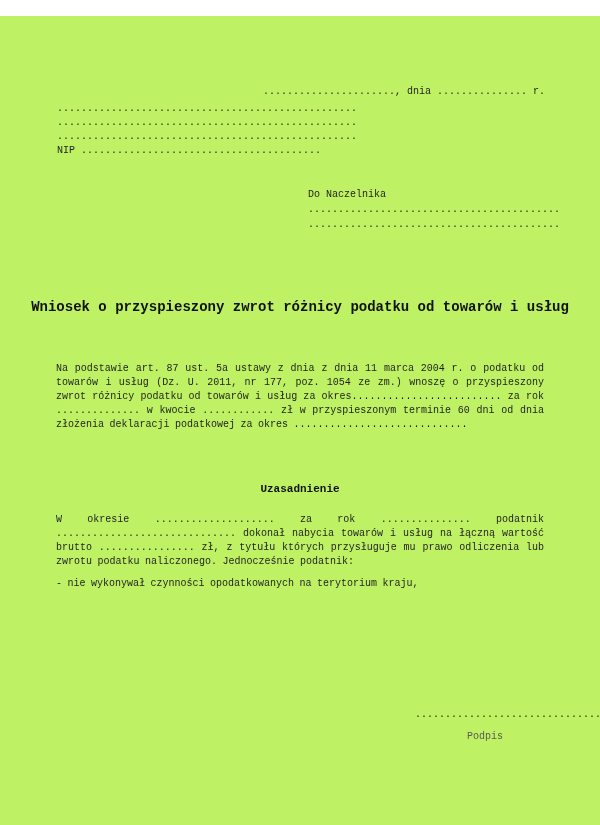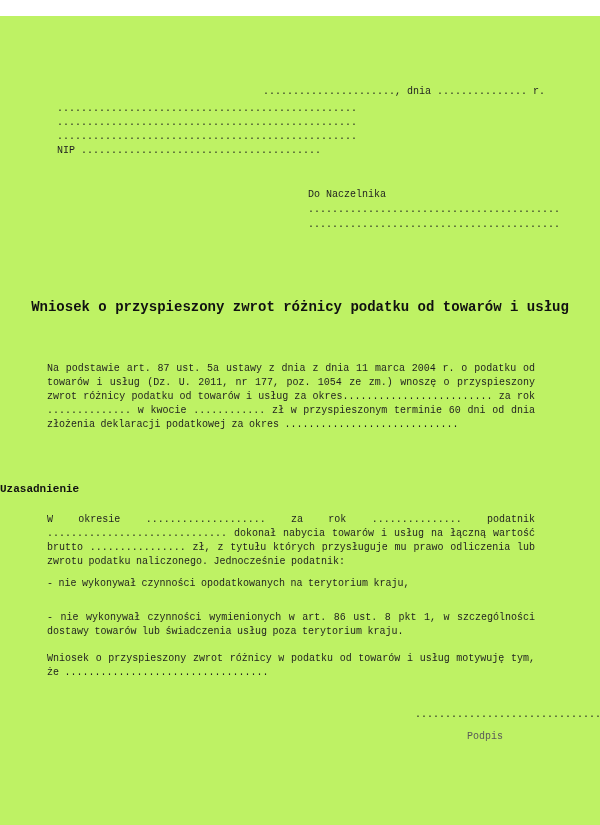--- a/index.html
+++ b/index.html
@@ -45,32 +45,33 @@
     left: 0;
     width: 600px;
     text-align: center;
     font-weight: bold;
     font-size: 14px;
     line-height: 17px;
     color: #111111;
   }
   .para {
     position: absolute;
-    left: 47px;
+    left: 56px;
     width: 488px;
     text-align: justify;
     word-spacing: -0.5px;
   }
   .p1 { top: 346px; }
   .p2 { top: 422px; }
   .justification-heading {
     position: absolute;
     top: 465px;
     left: 0;
     width: 600px;
+    text-align: center;
     font-weight: bold;
     font-size: 11px;
     line-height: 17px;
     color: #111111;
   }
   .p3 { top: 497px; }
   .bullet1 { top: 561px; }
   .bullet2 { top: 595px; }
   .p4 { top: 636px; }
   .signature-block {
@@ -111,22 +112,20 @@
 
   <div class="para p1">Na podstawie art. 87 ust. 5a ustawy z dnia z dnia 11 marca 2004 r. o podatku od towarów i usług (Dz. U. 2011, nr 177, poz. 1054 ze zm.) wnoszę o przyspieszony zwrot różnicy podatku od towarów i usług za okres......................... za rok .............. w kwocie ............ zł w przyspieszonym terminie 60 dni od dnia złożenia deklaracji podatkowej za okres .............................</div>
 
 
   <div class="justification-heading">Uzasadnienie</div>
 
   <div class="para p3">W okresie .................... za rok ............... podatnik .............................. dokonał nabycia towarów i usług na łączną wartość brutto ................ zł, z tytułu których przysługuje mu prawo odliczenia lub zwrotu podatku naliczonego. Jednocześnie podatnik:</div>
 
   <div class="para bullet1">- nie wykonywał czynności opodatkowanych na terytorium kraju,</div>
 
-  <div class="para bullet2">- nie wykonywał czynności wymienionych w art. 86 ust. 8 pkt 1, w szczególności dostawy towarów lub świadczenia usług poza terytorium kraju.</div>
 
-  <div class="para p4">Wniosek o przyspieszony zwrot różnicy w podatku od towarów i usług motywuję tym, że ..................................</div>
 
   <div class="signature-block">
     <div>..........................................</div>
     <div class="signature-label">Podpis</div>
   </div>
 
 </div>
 
 </body></html>

